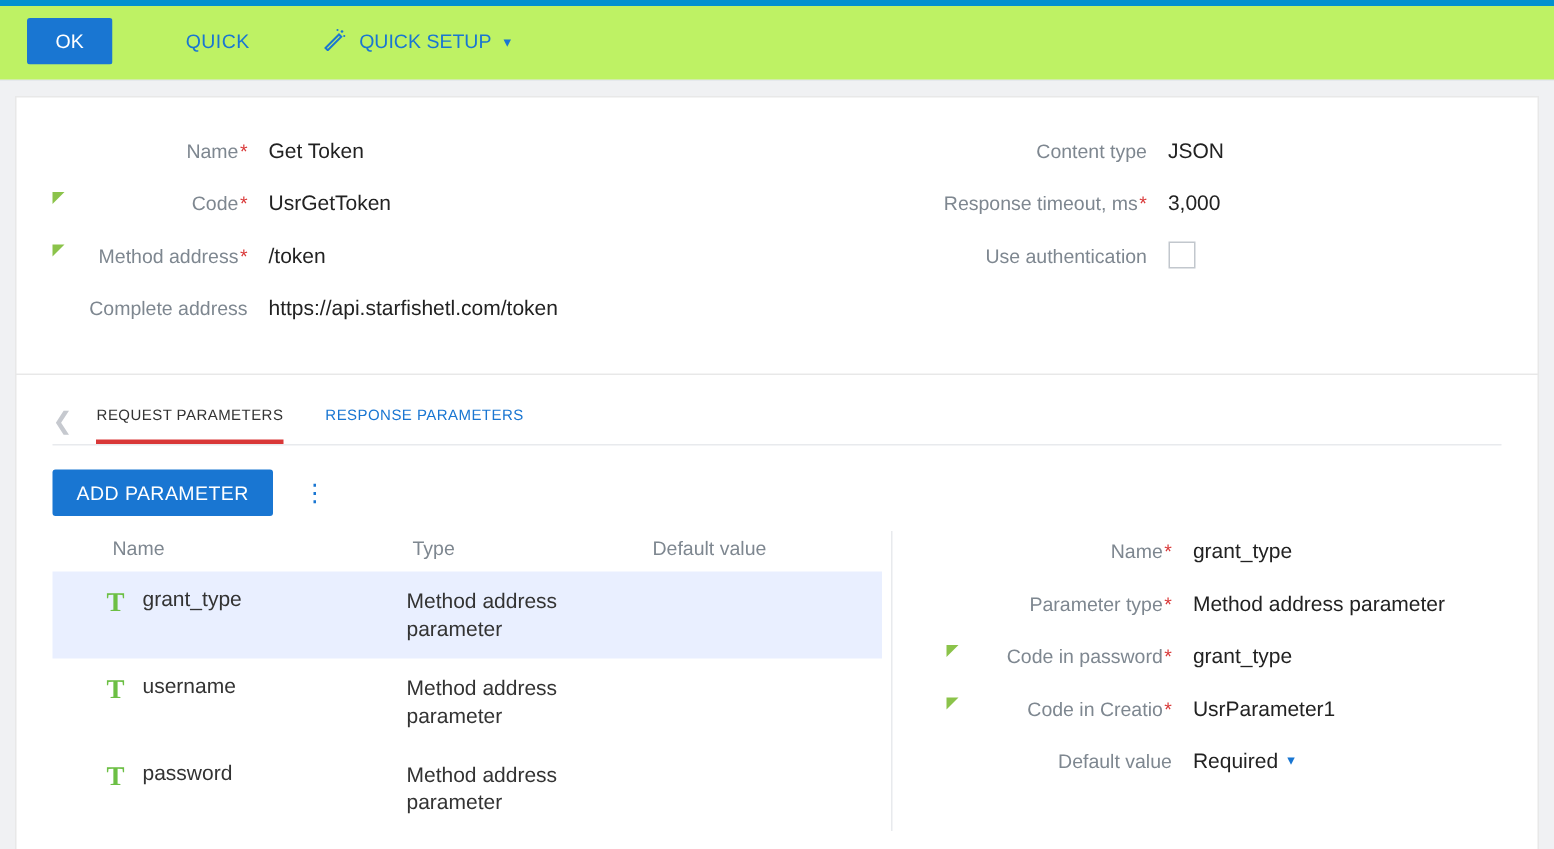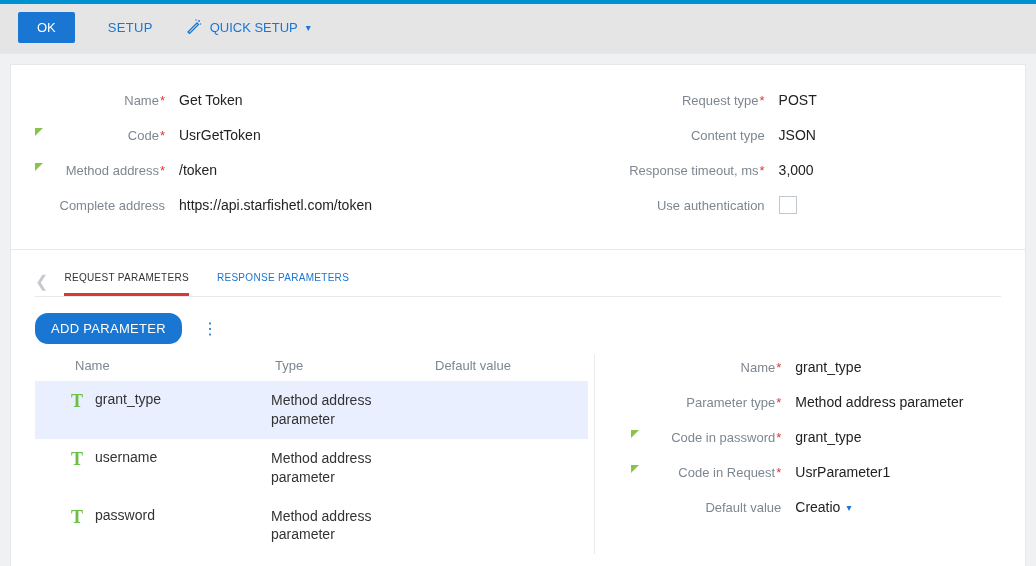--- a/index.html
+++ b/index.html
@@ -1,18 +1,18 @@
 <!DOCTYPE html>
 <html><head>
 <meta charset="utf-8">
 <style>
   * { box-sizing: border-box; margin: 0; padding: 0; }
   body { font-family: -apple-system, BlinkMacSystemFont, "Segoe UI", Arial, sans-serif; font-size: 13px; color: #333; background: #fff; width: 1036px; }
   .topstrip { height: 4px; background: #0091d0; }
-  .toolbar { display: flex; align-items: center; gap: 16px; padding: 8px 14px 10px 18px; border-bottom: 1px solid #e5e8ec; background: #e5e5e5; }
+  .toolbar { display: flex; align-items: center; gap: 32px; padding: 8px 14px 10px 18px; border-bottom: 1px solid #e5e8ec; background: #bef264; }
   .btn { display: inline-flex; align-items: center; justify-content: center; padding: 6px 16px; font-size: 13px; border: 1px solid transparent; cursor: pointer; background: none; }
   .btn-primary { background: #1976d2; color: #fff; border-radius: 2px; font-weight: 500; padding: 7px 18px; }
   .btn-link { color: #1976d2; font-weight: 500; letter-spacing: 0.3px; }
   .quick-setup { display: inline-flex; align-items: center; gap: 8px; color: #1976d2; font-weight: 500; cursor: pointer; }
   .wand-icon { font-size: 14px; color: #1976d2; }
   .caret-icon { font-size: 10px; color: #1976d2; }
   .graywrap { background: #f0f1f3; padding: 10px 10px 0 10px; }
   .formpanel { background: #fff; border: 1px solid #e8e8e8; padding: 22px 24px 22px 24px; }
   .form-cols { display: flex; gap: 40px; }
   .colA { flex: 1 1 60%; }
@@ -24,21 +24,21 @@
   .greentri { position: absolute; left: 0; top: 0; width: 0; height: 0; border-left: 8px solid #8bc34a; border-bottom: 8px solid transparent; opacity: 0; }
   .flabel.editable .greentri { opacity: 1; }
   .fval { flex: 1; color: #222; font-size: 14px; padding: 2px 0 2px 4px; }
   .fvalB { min-width: 120px; }
   .tabs-section { background: #fff; border: 1px solid #e8e8e8; border-top: none; padding: 16px 24px 24px 24px; }
   .tabs-row { display: flex; align-items: center; border-bottom: 1px solid #e8eaed; margin-bottom: 16px; }
   .tabs-row .chev { color: #c6c9cf; font-size: 16px; padding-right: 16px; cursor: pointer; }
   .tab { padding: 6px 0 10px 0; margin-right: 28px; font-size: 10px; font-weight: 500; letter-spacing: 0.3px; color: #1976d2; cursor: pointer; border-bottom: 3px solid transparent; }
   .tab.active { color: #333; border-bottom-color: #d93838; }
   .addp-row { display: flex; align-items: center; gap: 20px; margin-bottom: 10px; }
-  .addp-btn { background: #1976d2; color: #fff; padding: 8px 16px; border-radius: 13px; font-weight: 500; font-size: 13px; letter-spacing: 0.3px; cursor: pointer; }
+  .addp-btn { background: #1976d2; color: #fff; padding: 8px 16px; border-radius: 2px; font-weight: 500; font-size: 13px; letter-spacing: 0.3px; cursor: pointer; }
   .dots-icon { color: #1976d2; font-size: 16px; cursor: pointer; }
   .param-flex { display: flex; gap: 0; }
   .param-list { flex: 0 0 58%; border-right: 1px solid #e8eaed; padding-right: 6px; }
   .phdr { display: flex; color: #7e8790; font-size: 13px; padding: 4px 0 8px 40px; }
   .phdr .c1 { width: 200px; }
   .phdr .c2 { width: 160px; }
   .phdr .c3 { flex: 1; }
   .prow { display: flex; align-items: flex-start; padding: 10px 0 10px 40px; min-height: 46px; }
   .prow.sel { background: #e9efff; }
   .prow .ticon { width: 24px; color: #6cbf44; font-family: Georgia, serif; font-size: 18px; font-weight: 600; margin-left: -4px; }
@@ -52,21 +52,21 @@
   .dd-val { display: inline-flex; align-items: center; gap: 6px; color: #222; }
   .dd-caret { color: #1976d2; font-size: 10px; }
 </style>
 </head>
 <body>
 
 <div class="topstrip"></div>
 
 <div class="toolbar">
   <button class="btn btn-primary">OK</button>
-  <button class="btn btn-link">SETUP</button>
+  <button class="btn btn-link">QUICK</button>
   <div class="quick-setup">
     <span class="wand-icon">
       <svg width="16" height="16" viewBox="0 0 16 16">
           <path d="M2 14 L11 5 L12.5 6.5 L3.5 15.5 Z" fill="none" stroke="#1976d2" stroke-width="1.3"></path>
           <circle cx="13" cy="3" r="0.9" fill="#1976d2"></circle>
           <circle cx="10" cy="2" r="0.7" fill="#1976d2"></circle>
           <circle cx="14.5" cy="6" r="0.7" fill="#1976d2"></circle>
         </svg>
     </span>
     <span>QUICK SETUP</span>
@@ -90,24 +90,20 @@
         <div class="frow">
           <div class="flabel editable"><span class="greentri"></span><span>Method address</span><span class="req">*</span></div>
           <div class="fval">/token</div>
         </div>
         <div class="frow">
           <div class="flabel"><span class="greentri"></span><span>Complete address</span></div>
           <div class="fval">https://api.starfishetl.com/token</div>
         </div>
       </div>
       <div class="colB">
-        <div class="frow">
-          <div class="flabel flabelB"><span class="greentri"></span><span>Request type</span><span class="req">*</span></div>
-          <div class="fval fvalB">POST</div>
-        </div>
         <div class="frow">
           <div class="flabel flabelB"><span class="greentri"></span><span>Content type</span></div>
           <div class="fval fvalB">JSON</div>
         </div>
         <div class="frow">
           <div class="flabel flabelB"><span class="greentri"></span><span>Response timeout, ms</span><span class="req">*</span></div>
           <div class="fval fvalB">3,000</div>
         </div>
         <div class="frow">
           <div class="flabel flabelB"><span class="greentri"></span><span>Use authentication</span></div>
@@ -165,28 +161,28 @@
         </div>
         <div class="frow">
           <div class="flabel flabelB"><span class="greentri"></span><span>Parameter type</span><span class="req">*</span></div>
           <div class="fval">Method address parameter</div>
         </div>
         <div class="frow">
           <div class="flabel flabelB editable"><span class="greentri"></span><span>Code in password</span><span class="req">*</span></div>
           <div class="fval">grant_type</div>
         </div>
         <div class="frow">
-          <div class="flabel flabelB editable"><span class="greentri"></span><span>Code in Request</span><span class="req">*</span></div>
+          <div class="flabel flabelB editable"><span class="greentri"></span><span>Code in Creatio</span><span class="req">*</span></div>
           <div class="fval">UsrParameter1</div>
         </div>
         <div class="frow">
           <div class="flabel flabelB"><span class="greentri"></span><span>Default value</span></div>
           <div class="fval">
             <span class="dd-val">
-              <span>Creatio</span>
+              <span>Required</span>
               <span class="dd-caret">▾</span>
             </span>
           </div>
         </div>
       </div>
     </div>
   </div>
 
 </div>
 

